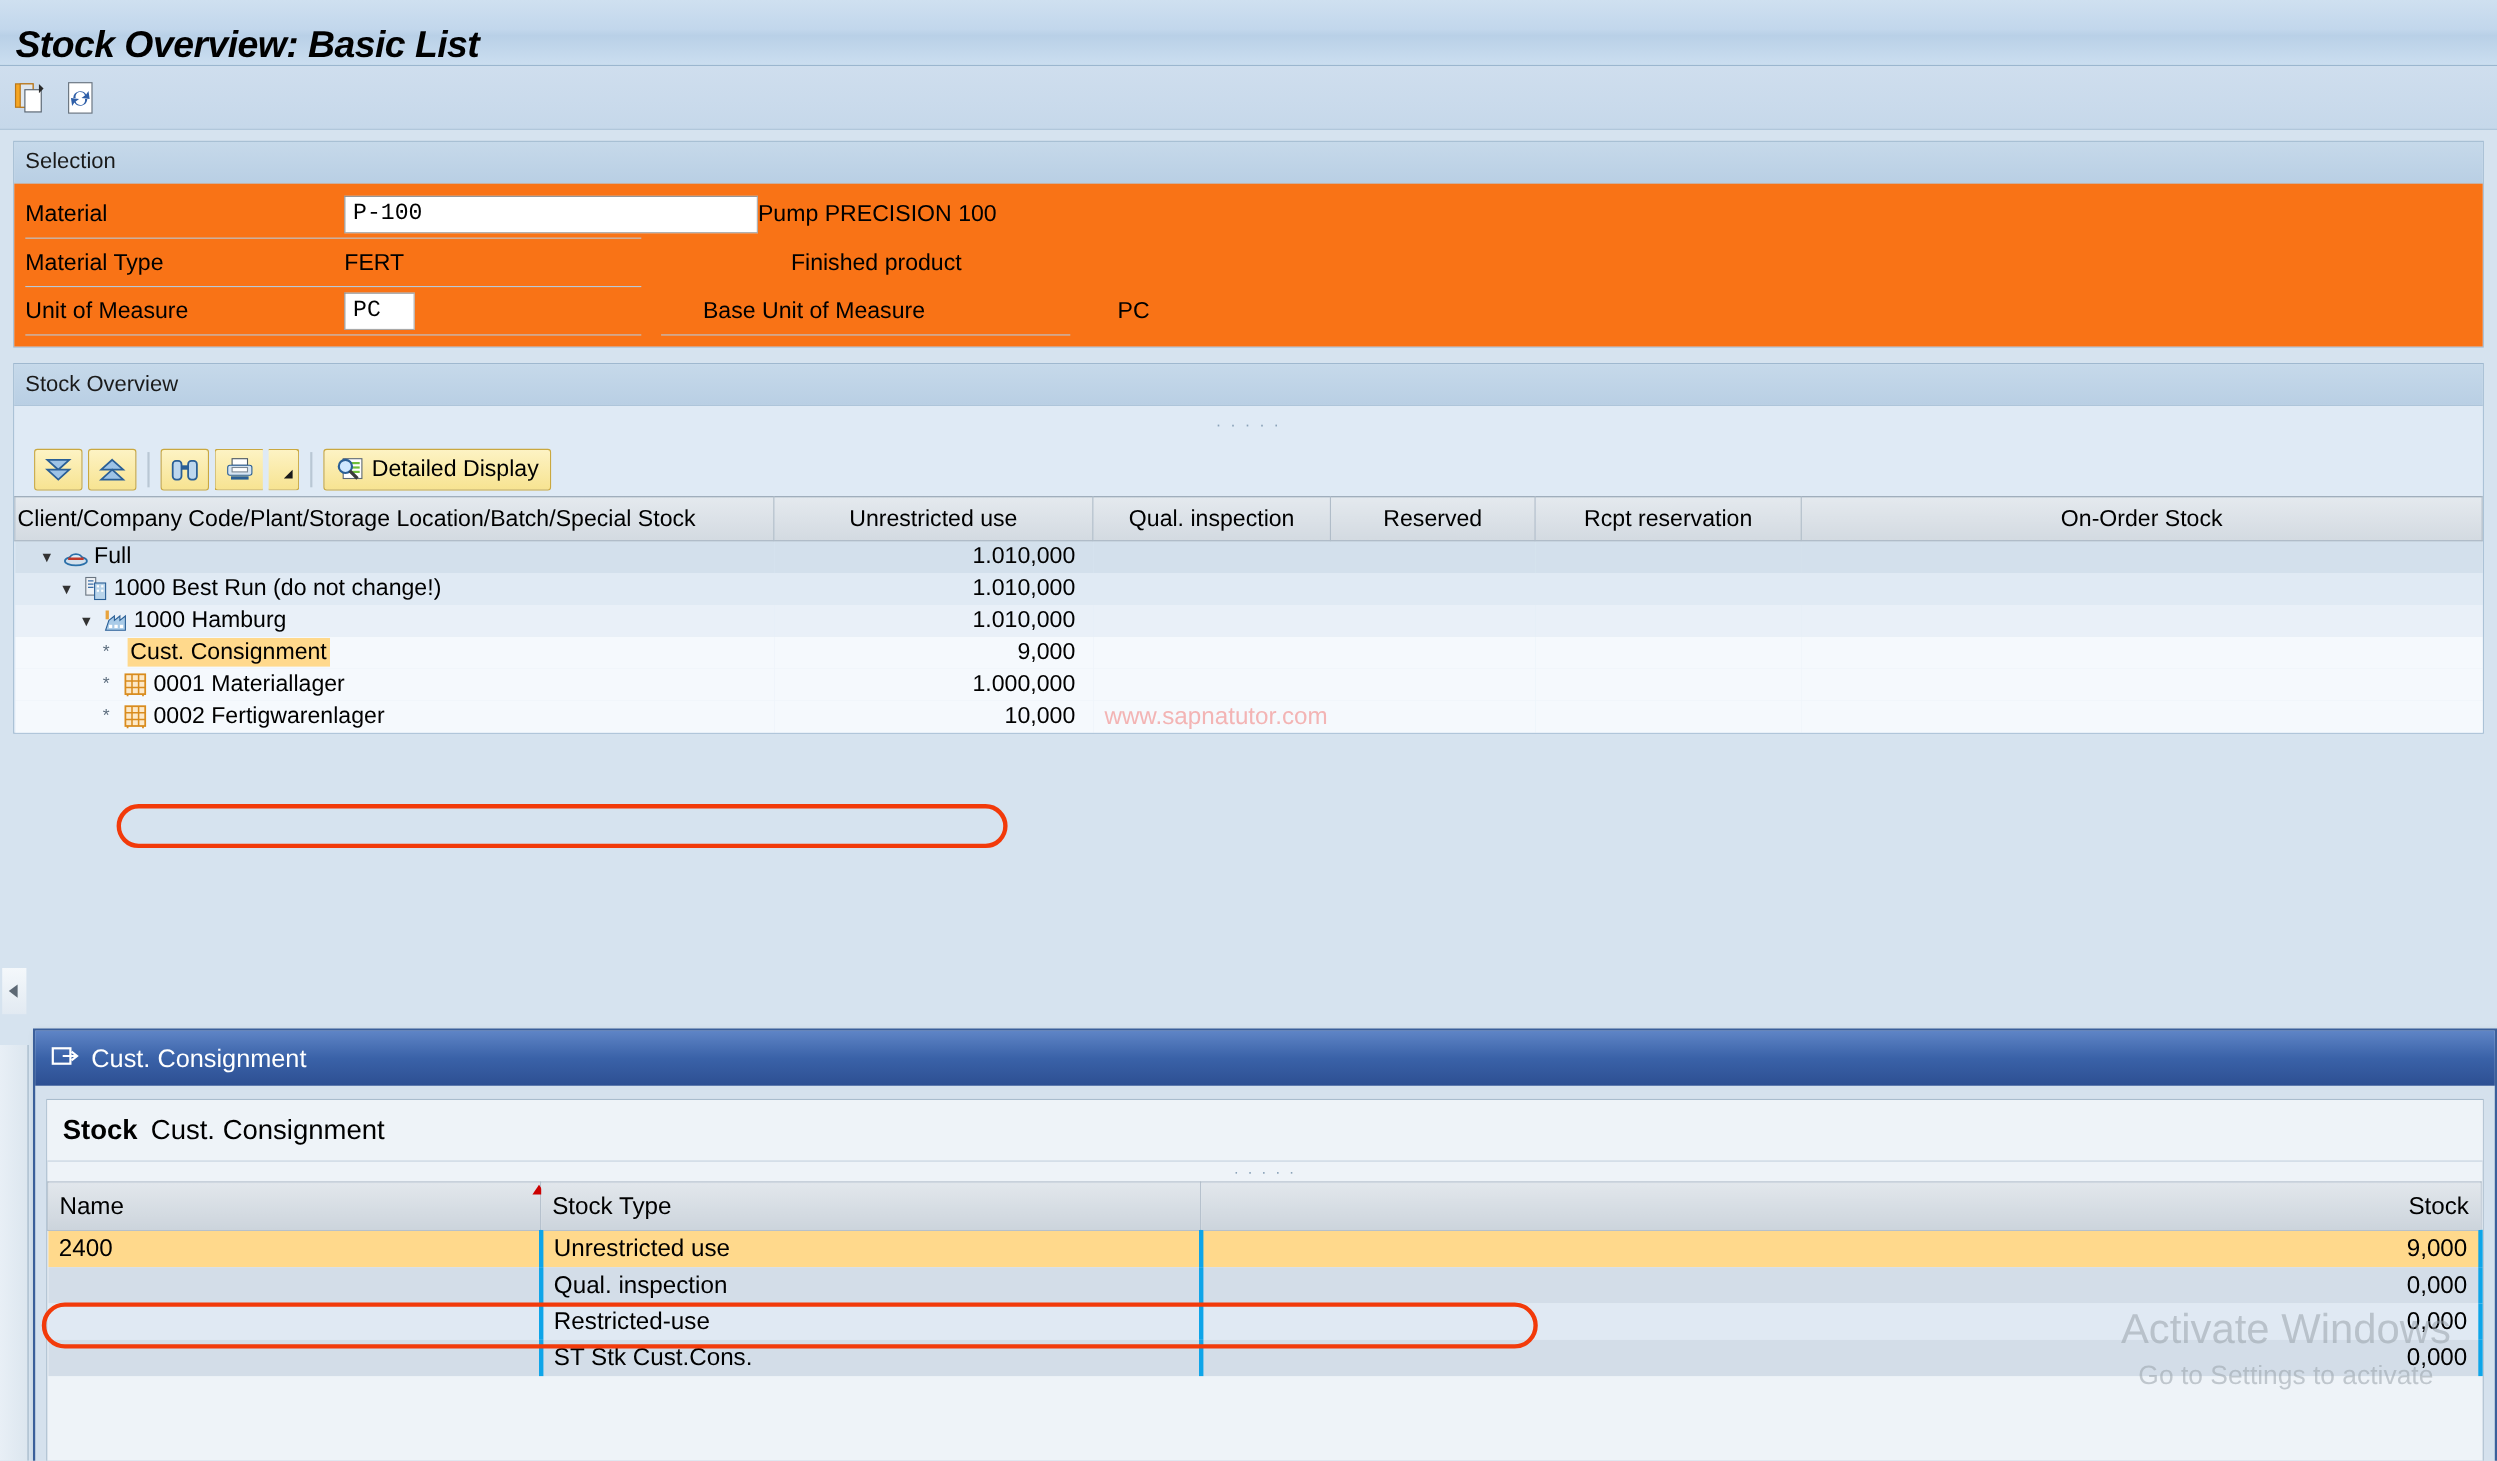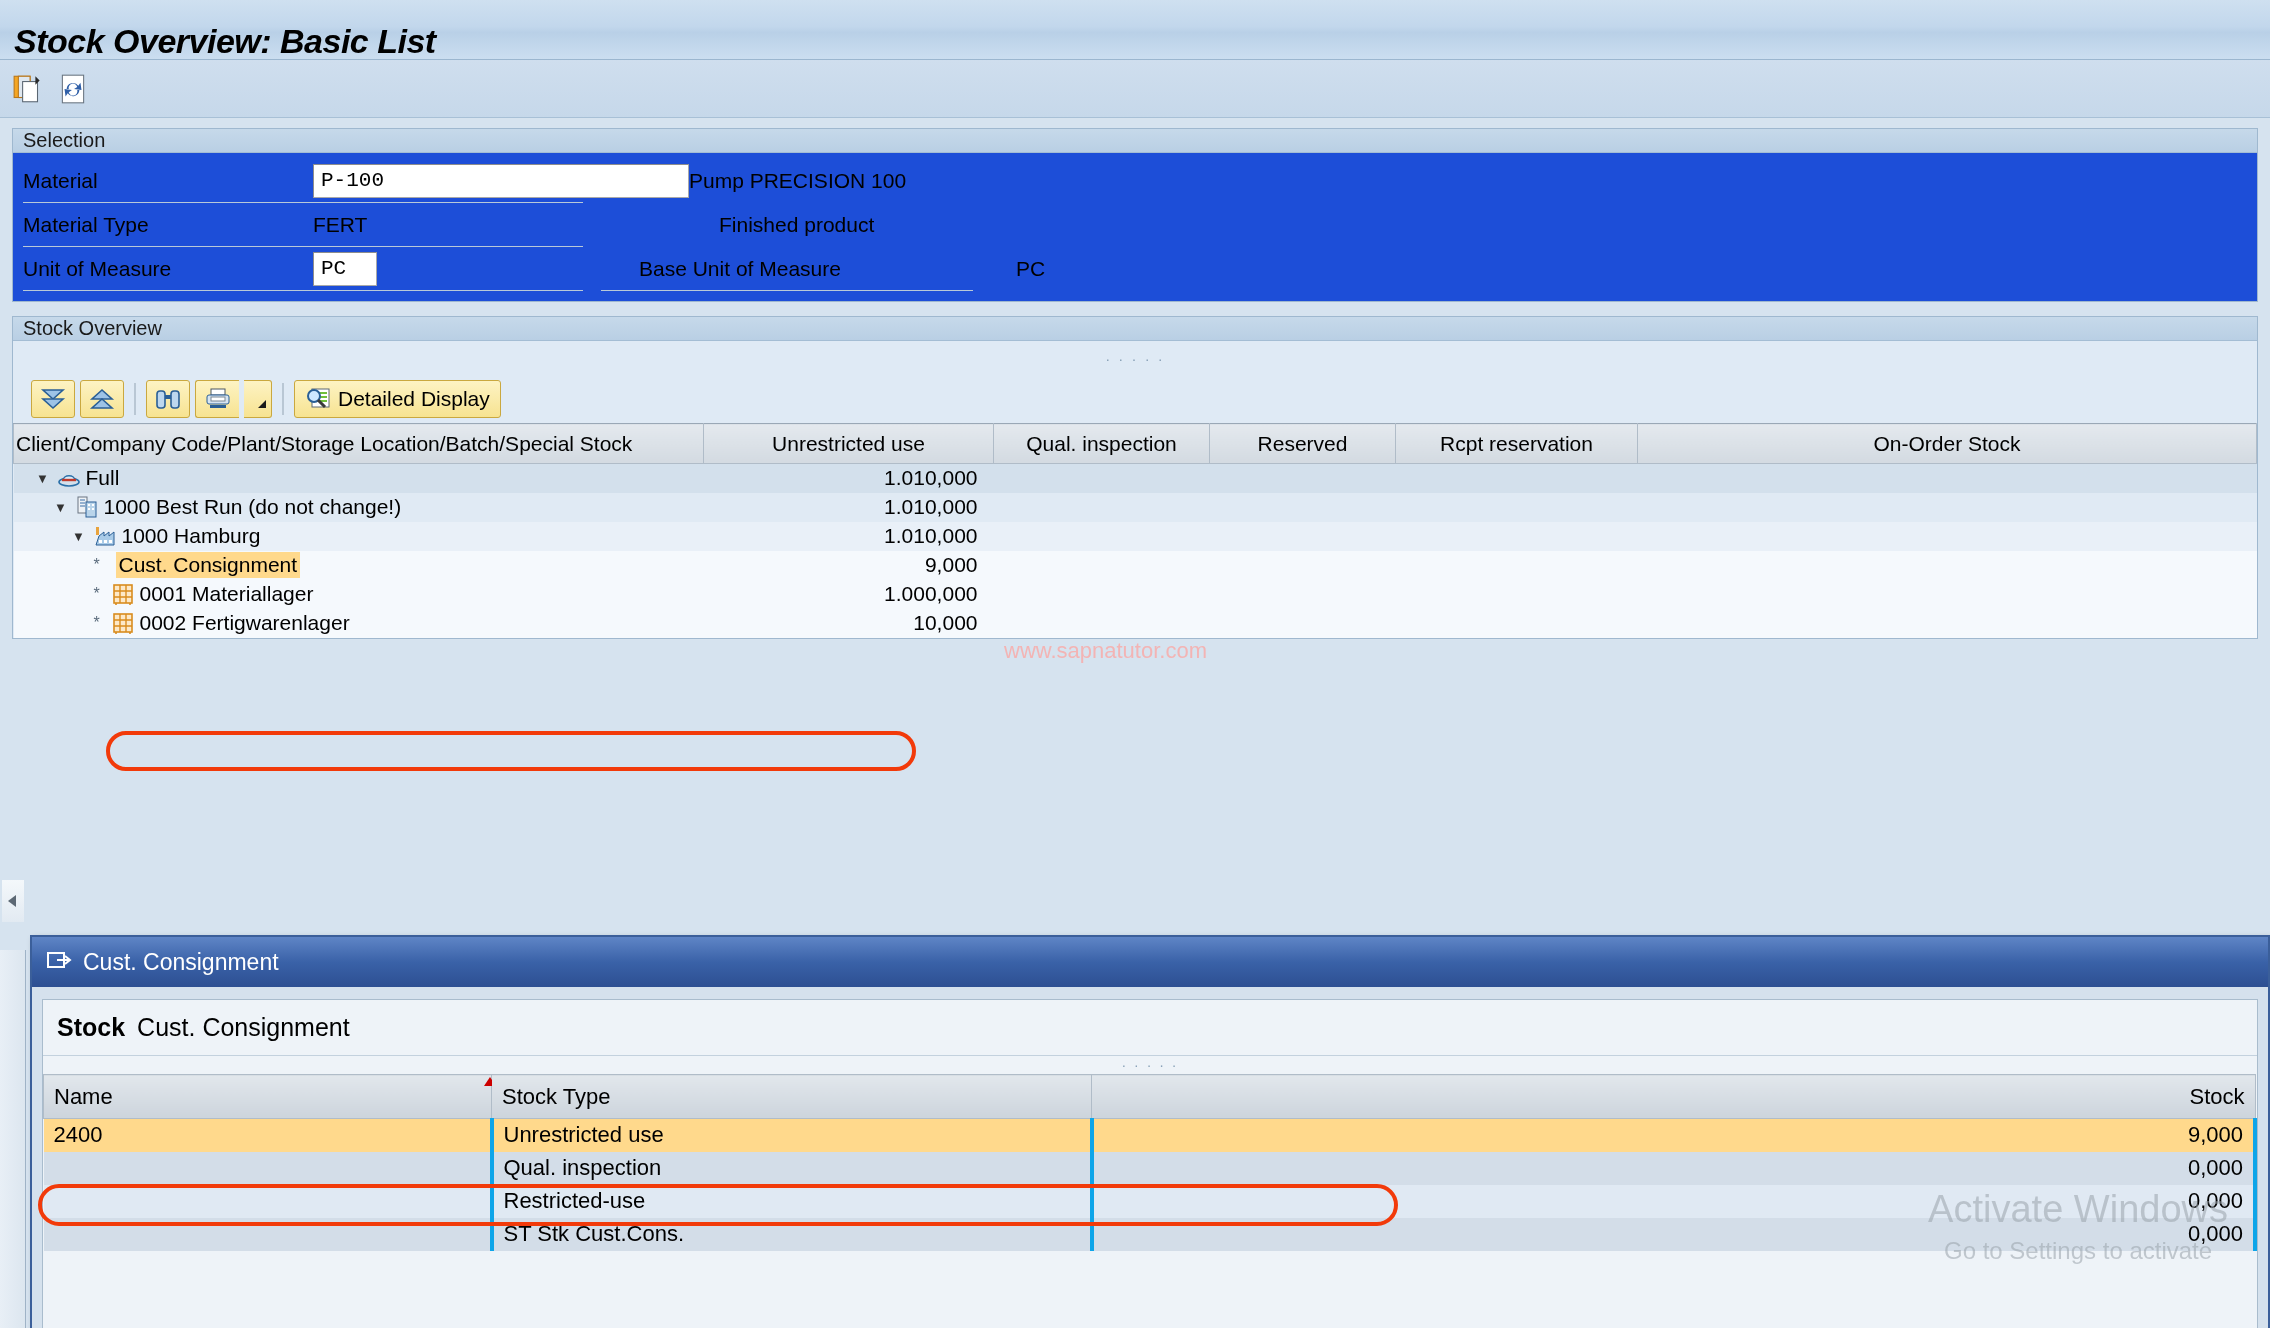--- a/index.html
+++ b/index.html
@@ -37,30 +37,30 @@
   }
   .tb-ico{ width:34px;height:34px;display:block; }
 
   
   .panel{
     margin:10px 12px 0 12px;
     border:1px solid #9fb8cf;
     background:#dfeaf5;
   }
   .panel-header{
-    height:24px;
+    height:38px;
     background: linear-gradient(to bottom,#c6d9ea 0%, #b9cfe4 100%);
     border-bottom:1px solid #a4bdd4;
     display:flex; align-items:center;
     padding-left:10px;
     font-size:20px; color:#1a1a1a;
   }
 
   
-  #selection-body{ padding:6px 0 10px 0; background:#1d4ed8;}
+  #selection-body{ padding:6px 0 10px 0; background:#f97316;}
   .form-row{ display:flex; align-items:center; height:44px; position:relative; }
   .form-label{
     width:300px; padding-left:10px;
     font-size:21px; color:#000;
   }
   .underline-thin{
     position:absolute; left:10px; right:auto; width:560px; bottom:0;
     border-bottom:1px solid #b9c9d8;
   }
   .underline-right{

